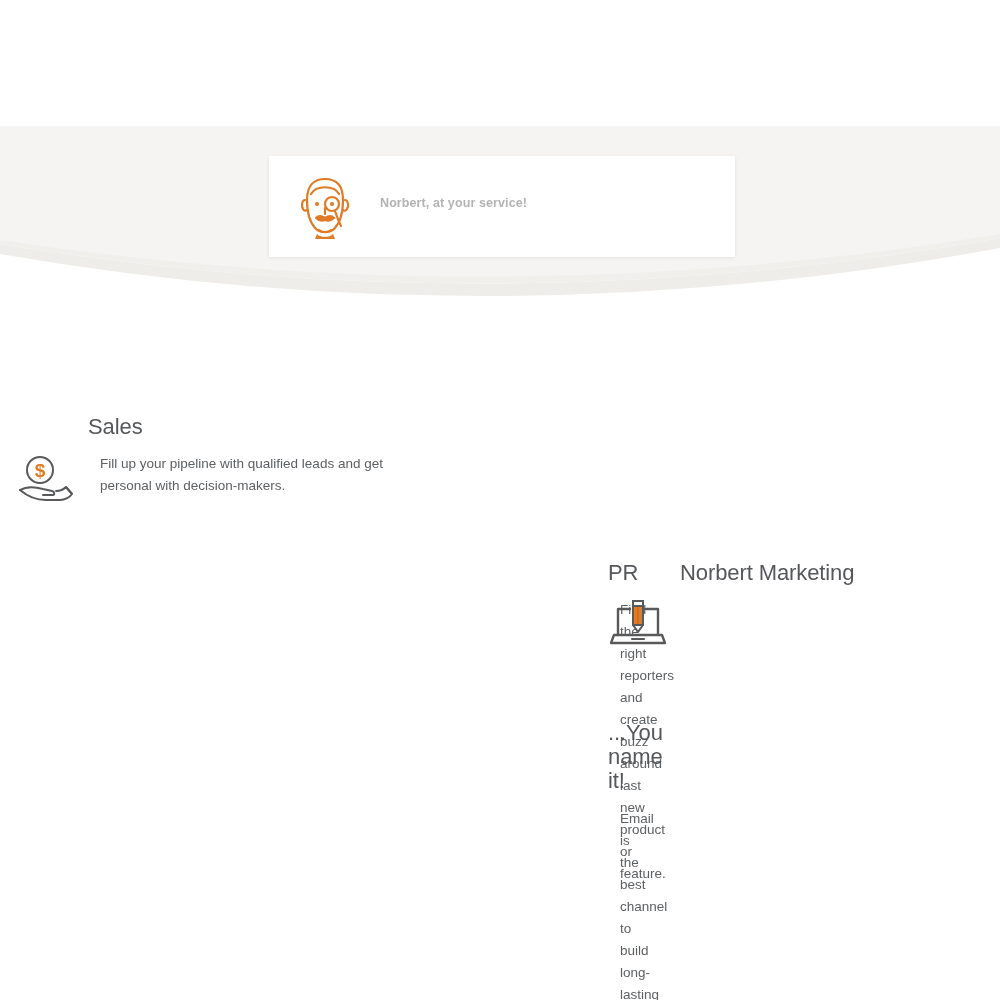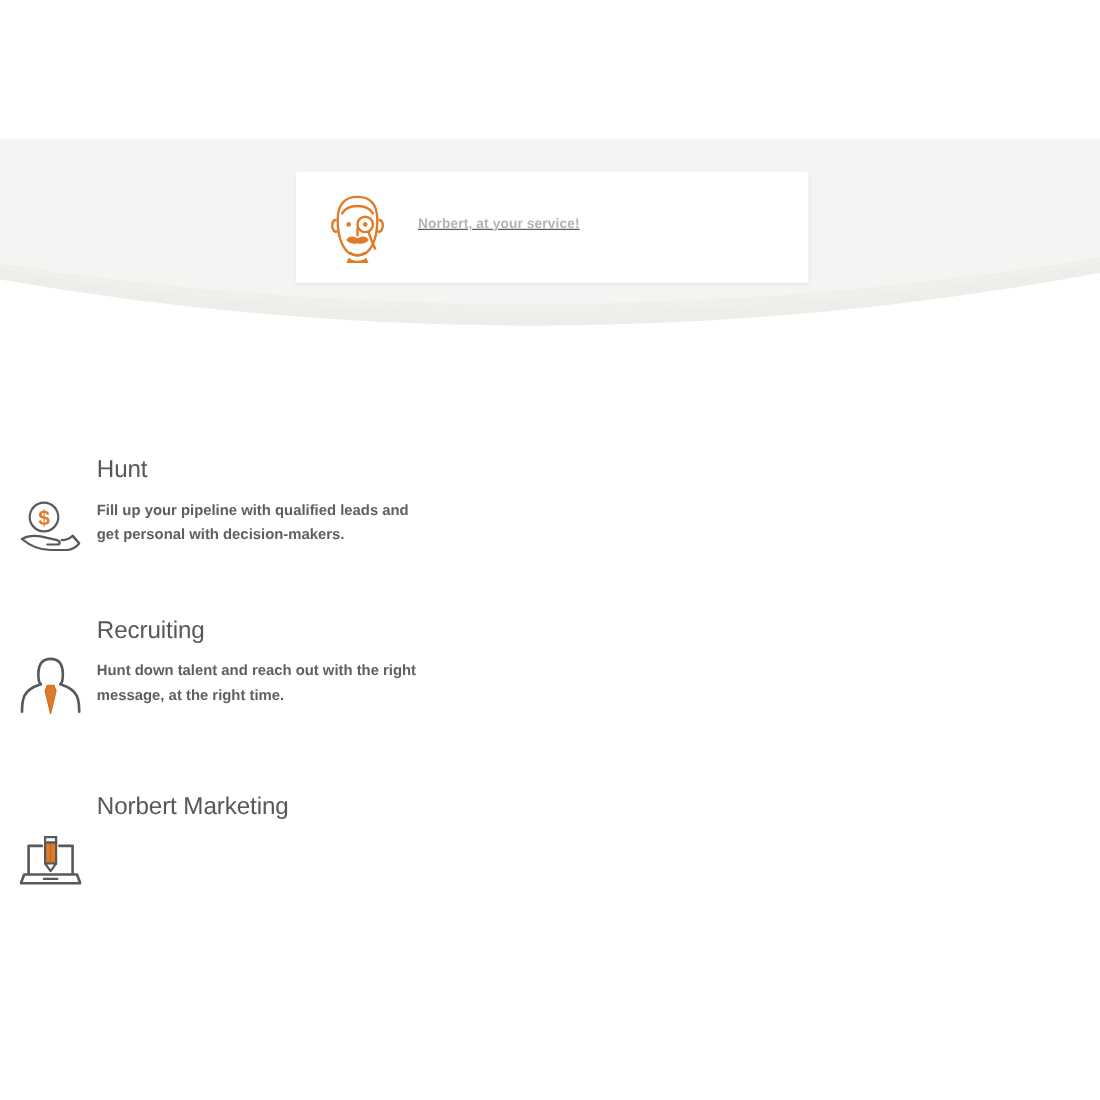--- a/index.html
+++ b/index.html
@@ -42,21 +42,21 @@
     align-items: center;
     box-shadow: 0 1px 4px rgba(0,0,0,0.07);
   }
   .hero-avatar {
     width: 62px;
     height: 66px;
     margin-left: 25px;
     margin-right: 24px;
     flex: 0 0 auto;
   }
-  .hero-text { flex: 1 1 auto; text-decoration: underline; }
+  .hero-text { flex: 1 1 auto; }
   .hero-kicker {
     font-size: 12.5px;
     font-weight: bold;
     color: #b3b3b3;
     letter-spacing: 0.1px;
     line-height: 1.2;
     margin-bottom: 7px;
   }
   .hero-title {
     font-size: 25px;
@@ -102,23 +102,22 @@
     font-weight: normal;
     color: #55575a;
     line-height: 1.1;
     margin: 0 0 14px 0;
     letter-spacing: -0.1px;
   }
   .feature-body {
     font-size: 13.5px;
     line-height: 22px;
     color: #5d6063;
-    margin: 0;
+    margin: 12px;
     max-width: 300px;
-    font-weight: bold;
   }
   .feature.col-right .feature-body { max-width: 305px; }
 </style>
 </head>
 <body>
 
 <div class="hero-band">
   <svg width="1000" height="200" viewBox="0 0 1000 200" xmlns="http://www.w3.org/2000/svg" aria-hidden="true">
     <path d="M0,0 L1000,0 L1000,112 Q500,200 0,118 Z" fill="#f1efec"></path>
     <path d="M0,118 Q500,200 1000,112 L1000,122 Q500,215 0,128 Z" fill="#efedea"></path>
@@ -156,47 +155,33 @@
     <div class="feature-inner">
       <div class="feature-icon">
         <svg viewBox="0 0 56 56" width="56" height="56" xmlns="http://www.w3.org/2000/svg" aria-hidden="true">
           <circle cx="22" cy="19" r="13" fill="none" stroke="#58595b" stroke-width="2"></circle>
           <text x="22" y="26" text-anchor="middle" font-family="Liberation Sans, sans-serif" font-size="19" font-weight="bold" fill="#e07b28">$</text>
           <path d="M2,39 C9,35 18,36 25,38 L34,40 C37,41 37,44 34,44 L25,44" fill="none" stroke="#58595b" stroke-width="2" stroke-linecap="round" stroke-linejoin="round"></path>
           <path d="M2,39 C9,45 18,49 28,49 L42,49 C47,49 52,46 54,43 L48,36 C45,39 42,40 38,40" fill="none" stroke="#58595b" stroke-width="2" stroke-linecap="round" stroke-linejoin="round"></path>
           <path d="M48,36 L54,43" fill="none" stroke="#58595b" stroke-width="2"></path>
         </svg>
       </div>
-      <h3 class="feature-title">Hunt</h3>
+      <h3 class="feature-title">Sales</h3>
       <p class="feature-body">Fill up your pipeline with qualified leads and get personal with decision-makers.</p>
     </div>
   </div>
 
   <div class="feature col-right">
     <div class="feature-inner">
 
       <h3 class="feature-title">Business Development</h3>
       <p class="feature-body">Build lists and contact persons of interest to build resourceful relationships.</p>
     </div>
   </div>
 
-  <div class="feature col-left">
-    <div class="feature-inner">
-      <div class="feature-icon">
-        <svg viewBox="0 0 56 56" width="56" height="56" xmlns="http://www.w3.org/2000/svg" aria-hidden="true">
-          <path d="M19,25 C16,22 16,9 20,5 C24,1 32,1 36,5 C40,9 40,22 37,25" fill="none" stroke="#58595b" stroke-width="2.4" stroke-linecap="round"></path>
-          <path d="M19,25 C13,27 6,31 4,36 C2,41 2,47 2,50" fill="none" stroke="#58595b" stroke-width="2.4" stroke-linecap="round"></path>
-          <path d="M37,25 C43,27 50,31 52,36 C54,41 54,47 54,50" fill="none" stroke="#58595b" stroke-width="2.4" stroke-linecap="round"></path>
-          <path d="M25,26 L31,26 L33,31 L28,52 L23,31 Z" fill="#e07b28" stroke="#c96c1e" stroke-width="1"></path>
-        </svg>
-      </div>
-      <h3 class="feature-title">Recruiting</h3>
-      <p class="feature-body">Hunt down talent and reach out with the right message, at the right time.</p>
-    </div>
-  </div>
 
   <div class="feature col-right">
     <div class="feature-inner">
 
       <h3 class="feature-title">PR</h3>
       <p class="feature-body">Find the right reporters and create buzz around last new product or feature.</p>
     </div>
   </div>
 
   <div class="feature col-left">

